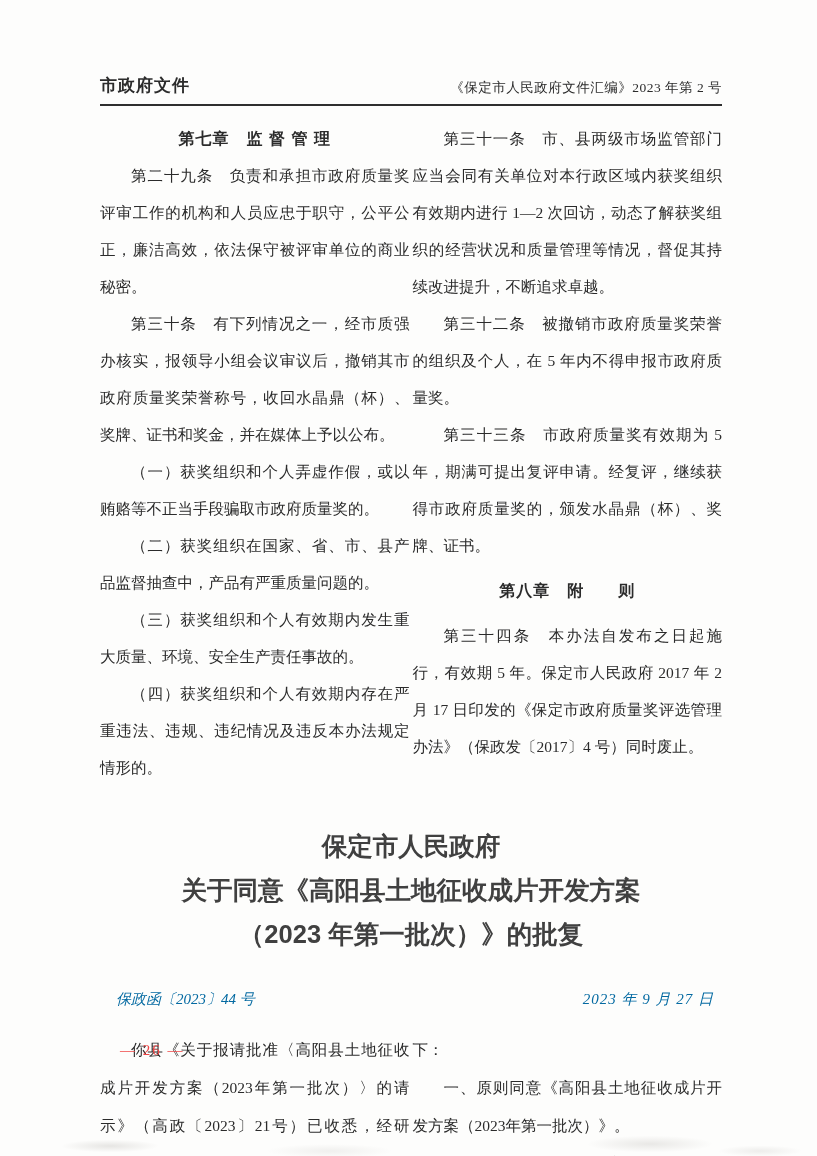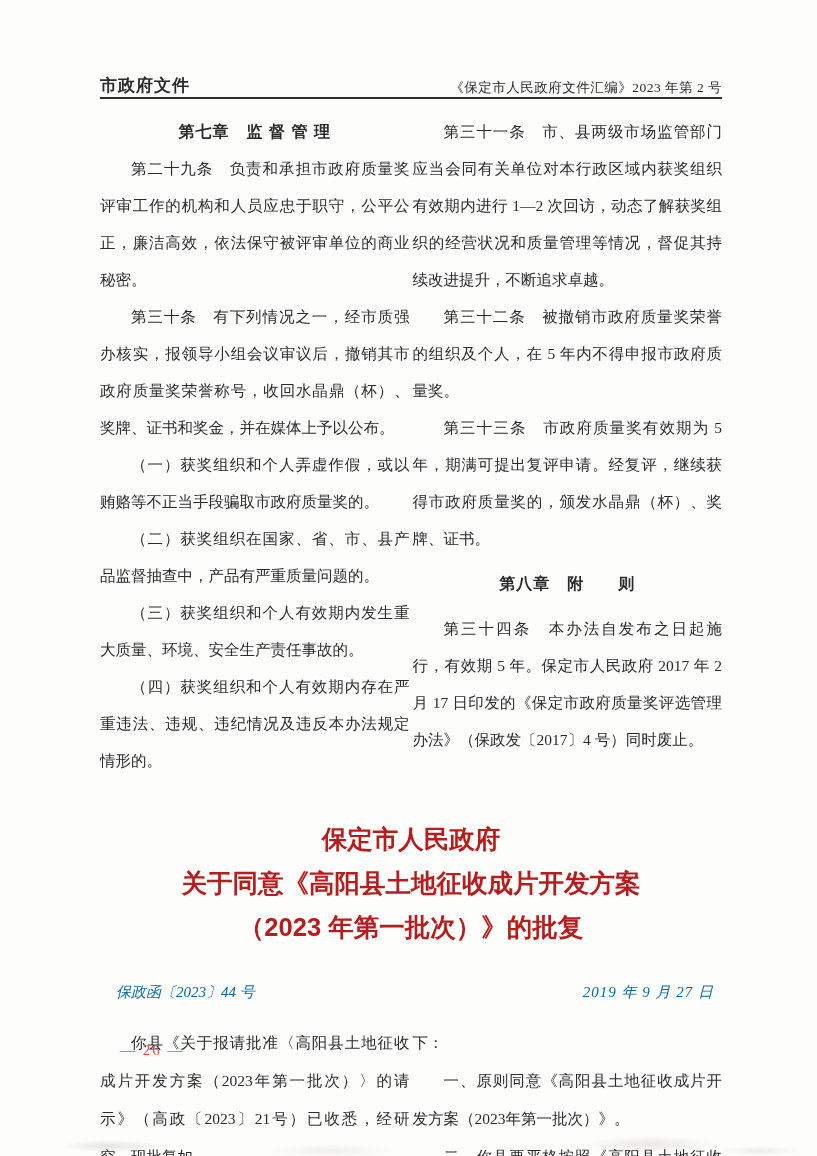--- a/index.html
+++ b/index.html
@@ -29,20 +29,21 @@
     position: absolute;
     left: 100px;
     top: 74px;
     width: 622px;
   }
   .header-row {
     display: flex;
     justify-content: space-between;
     align-items: flex-end;
     border-bottom: 2.5px solid #2e2e2e;
+    padding-bottom: 7px;
   }
   .header-left {
     font-family: "Liberation Sans", "DejaVu Sans", sans-serif;
     font-weight: 700;
     font-size: 17px;
     letter-spacing: 1px;
   }
   .header-right {
     font-size: 13.5px;
     letter-spacing: 0.5px;
@@ -72,21 +73,21 @@
     letter-spacing: 1px;
   }
   .chapter-heading.ch8 { margin-top: 8px; margin-bottom: 8px; }
   .title-block {
     margin-top: 38px;
     text-align: center;
     font-family: "Liberation Sans", "DejaVu Sans", sans-serif;
     font-weight: 700;
     font-size: 25.5px;
     line-height: 44px;
-    color: #b91c1c;
+    color: #404040;
   }
   .doc-meta {
     display: flex;
     justify-content: space-between;
     margin-top: 34px;
     font-size: 15px;
     font-style: italic;
     color: #0369a1;
   }
   .doc-meta .doc-number { padding-left: 16px; }
@@ -133,21 +134,21 @@
     </div>
 
     <div class="title-block">
       <div>保定市人民政府</div>
       <div>关于同意《高阳县土地征收成片开发方案</div>
       <div>（2023 年第一批次）》的批复</div>
     </div>
 
     <div class="doc-meta">
       <span class="doc-number">保政函〔2023〕44 号</span>
-      <span class="doc-date">2019 年 9 月 27 日</span>
+      <span class="doc-date">2023 年 9 月 27 日</span>
     </div>
 
     <div class="columns bottom">
       <div class="col">
         <p>你县《关于报请批准〈高阳县土地征收成片开发方案（2023年第一批次）〉的请示》（高政〔2023〕21号）已收悉，经研究，现批复如</p>
       </div>
       <div class="col">
         <p class="no-indent">下：</p>
         <p>一、原则同意《高阳县土地征收成片开发方案（2023年第一批次）》。</p>
         <p>二、你县要严格按照《高阳县土地征收成</p>

